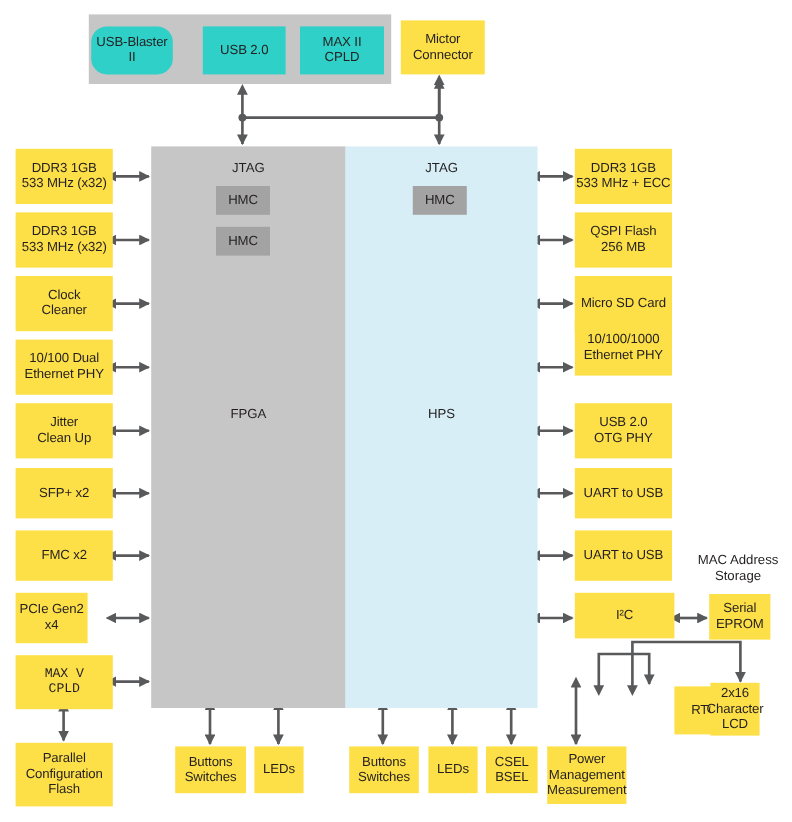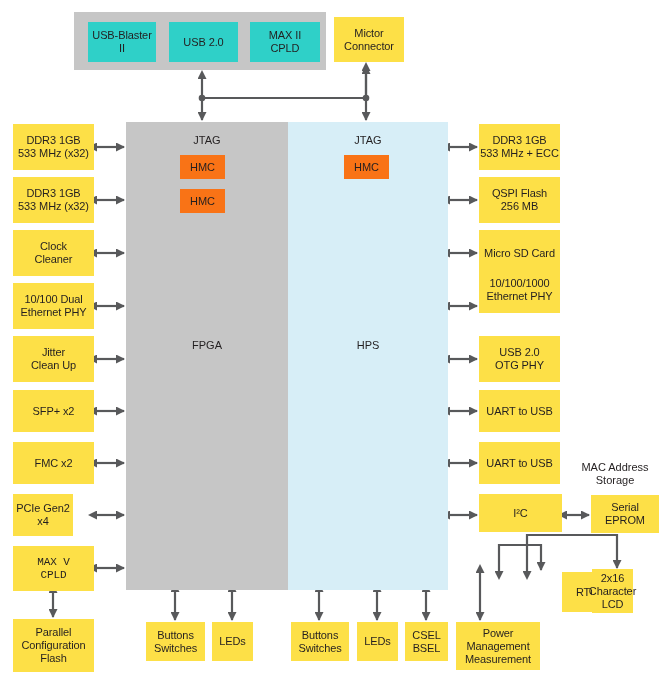--- a/index.html
+++ b/index.html
@@ -30,21 +30,21 @@
     white-space: pre-line;
     letter-spacing: -0.1px;
   }
   .blue {
     background: #fde047;
   }
   .teal {
     background: #2fd0c8;
   }
   .yellow {
-    background: #f97316;
+    background: #a3a3a3;
   }
   .grayPanel {
     background: #c6c6c6;
   }
   .fpga {
     background: #c6c6c6;
   }
   .hps {
     background: #d7eef7;
   }
@@ -127,21 +127,21 @@
 
       <line x1="366" y1="98" x2="366" y2="66" marker-end="url(#ahEnd)"></line>
     </g>
 
     <circle cx="202" cy="98" r="3.3" fill="#58595b"></circle>
     <circle cx="366" cy="98" r="3.3" fill="#58595b"></circle>
   </svg>
 
   <div class="grayPanel" style="position:absolute; left:74px; top:12px; width:252px; height:58px;"></div>
 
-  <div class="box teal" style="left:88px; top:22px; width:68px; height:40px;">
+  <div class="box teal" style="left:76px; top:22px; width:68px; height:40px;border-radius:13px;">
     <span>USB-Blaster II</span>
   </div>
   <div class="box teal" style="left:169px; top:22px; width:69px; height:40px;">
     <span>USB 2.0</span>
   </div>
   <div class="box teal" style="left:250px; top:22px; width:70px; height:40px;">
     <span>MAX II
 CPLD</span>
   </div>
 
@@ -233,21 +233,21 @@
   </div>
   <div class="box blue" style="left:479px; top:442px; width:81px; height:42px;">
     <span>UART to USB</span>
   </div>
   <div class="box blue" style="left:479px; top:494px; width:83px; height:38px;">
     <span>I²C</span>
   </div>
 
   <div class="plainlabel" style="left:578px; top:461px; width:74px;">MAC Address
 Storage</div>
-  <div class="box blue" style="left:591px; top:495px; width:68px; height:38px;">
+  <div class="box blue" style="left:591px; top:495px; width:51px; height:38px;">
     <span>Serial
 EPROM</span>
   </div>
   <div class="box blue" style="left:530px; top:572px; width:50px; height:40px;margin-left:32px;">
     <span>RTC</span>
   </div>
   <div class="box blue" style="left:592px; top:569px; width:41px; height:44px;">
     <span>2x16
 Character
 LCD</span>
@@ -266,19 +266,19 @@
 Switches</span>
   </div>
   <div class="box blue" style="left:357px; top:622px; width:41px; height:39px;">
     <span>LEDs</span>
   </div>
   <div class="box blue" style="left:405px; top:622px; width:43px; height:39px;">
     <span>CSEL
 BSEL</span>
   </div>
 
-  <div class="box blue" style="left:456px; top:622px; width:84px; height:48px;">
+  <div class="box blue" style="left:456px; top:622px; width:66px; height:48px;">
     <span>Power
 Management
 Measurement</span>
   </div>
 
 </div>
 
 </body></html>

